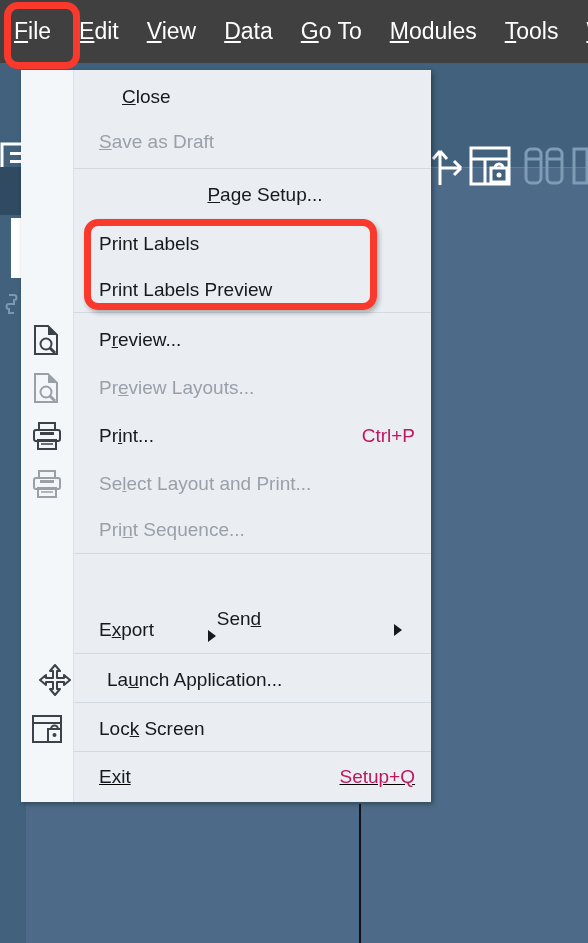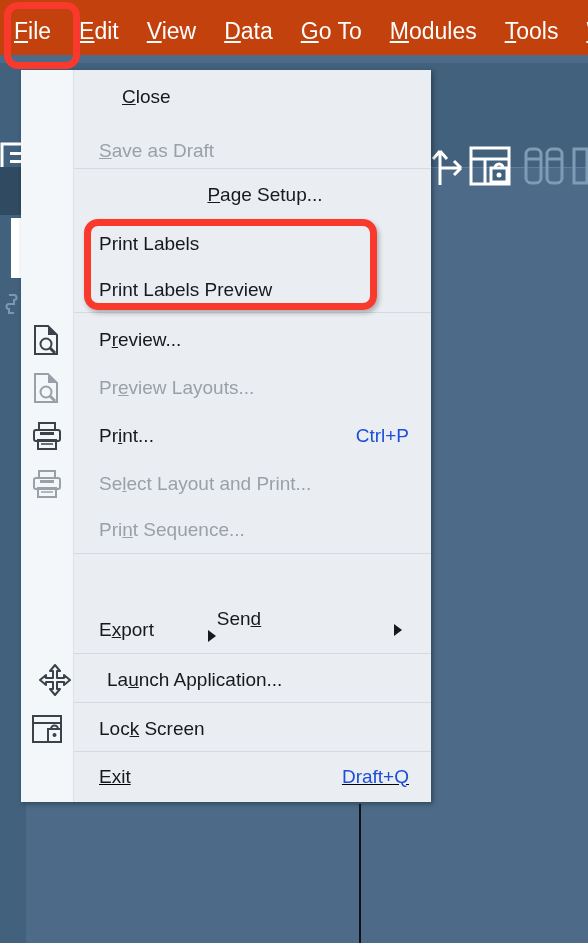--- a/index.html
+++ b/index.html
@@ -6,22 +6,22 @@
   body{
     width:588px;height:943px;
     background:#4d6b88;
     font-family:"Liberation Sans", sans-serif;
     overflow:hidden;
     position:relative;
   }
   
   #app-bg{position:absolute;inset:0;background:#4d6b88;}
   #menubar{
-    position:absolute;left:0;top:0;width:588px;height:55px;
-    background:#c2410c;
+    position:absolute;left:0;top:0;width:588px;height:63px;
+    background:#404040;
   }
   .menubar-items{
     position:absolute;left:0;top:0;height:63px;
     display:flex;align-items:center;
   }
   .menubar-item{
     color:#ffffff;font-size:23px;line-height:1;
     padding:0 14px;white-space:nowrap;
     font-family:"Liberation Sans", sans-serif;
   }
@@ -71,21 +71,21 @@
   }
   .mi .lbl{
     flex:1 1 auto;
     font-size:19px;color:#16191d;
     padding-left:26px;white-space:nowrap;
     font-family:"Liberation Sans", sans-serif;
   }
   .mi.disabled .lbl{color:#9aa0a8;}
   .mi .lbl .mn{text-decoration:underline;}
   .mi .accel{
-    font-size:19px;color:#1d4ed8;padding-right:22px;white-space:nowrap;
+    font-size:19px;color:#be185d;padding-right:16px;white-space:nowrap;
   }
   .mi .arrow{
     padding-right:15px;
     width:0;height:0;
     border-left:8px solid #16191d;
     border-top:6px solid transparent;
     border-bottom:6px solid transparent;
     margin-right:14px;
   }
   .sep{
@@ -171,21 +171,21 @@
     </div>
 </div>
 
 <div id="file-menu">
   <div id="menu-gutter"></div>
   <div id="menu-items">
       <div class="mi" style="top: 2px; gap: 23px;">
         <div class="gutter"></div>
         <div class="lbl"><span class="mn">C</span>lose</div>
       </div>
-      <div class="mi disabled" style="top: 56px; justify-content: space-between;">
+      <div class="mi disabled" style="top: 47px; justify-content: space-between;">
         <div class="gutter"></div>
         <div class="lbl"><span class="mn">S</span>ave as Draft</div>
       </div>
       <div class="mi" style="top: 100px; text-align: center;">
         <div class="gutter"></div>
         <div class="lbl"><span class="mn">P</span>age Setup...</div>
       </div>
       <div class="mi" style="top: 149px;">
         <div class="gutter"></div>
         <div class="lbl">Print Labels</div>
@@ -271,21 +271,21 @@
             <rect x="17" y="15" width="13" height="13" fill="#f4f7fa" stroke="#3b4249" stroke-width="2"></rect>
             <path d="M20 15 a3.5 3.5 0 0 1 7 0" fill="none" stroke="#3b4249" stroke-width="2"></path>
             <circle cx="23.5" cy="21" r="2" fill="#3b4249"></circle>
           </svg>
         </div>
         <div class="lbl">Loc<span class="mn">k</span> Screen</div>
       </div>
       <div class="mi" style="top: 682px; text-decoration: underline;">
         <div class="gutter"></div>
         <div class="lbl">Exit</div>
-        <div class="accel">Draft+Q</div>
+        <div class="accel">Setup+Q</div>
       </div>
       <div class="sep" style="top: 98px;"></div>
       <div class="sep" style="top: 242px;"></div>
       <div class="sep" style="top: 483px;"></div>
       <div class="sep" style="top: 583px;"></div>
       <div class="sep" style="top: 632px;"></div>
       <div class="sep" style="top: 681px;"></div>
     </div>
 </div>
 

